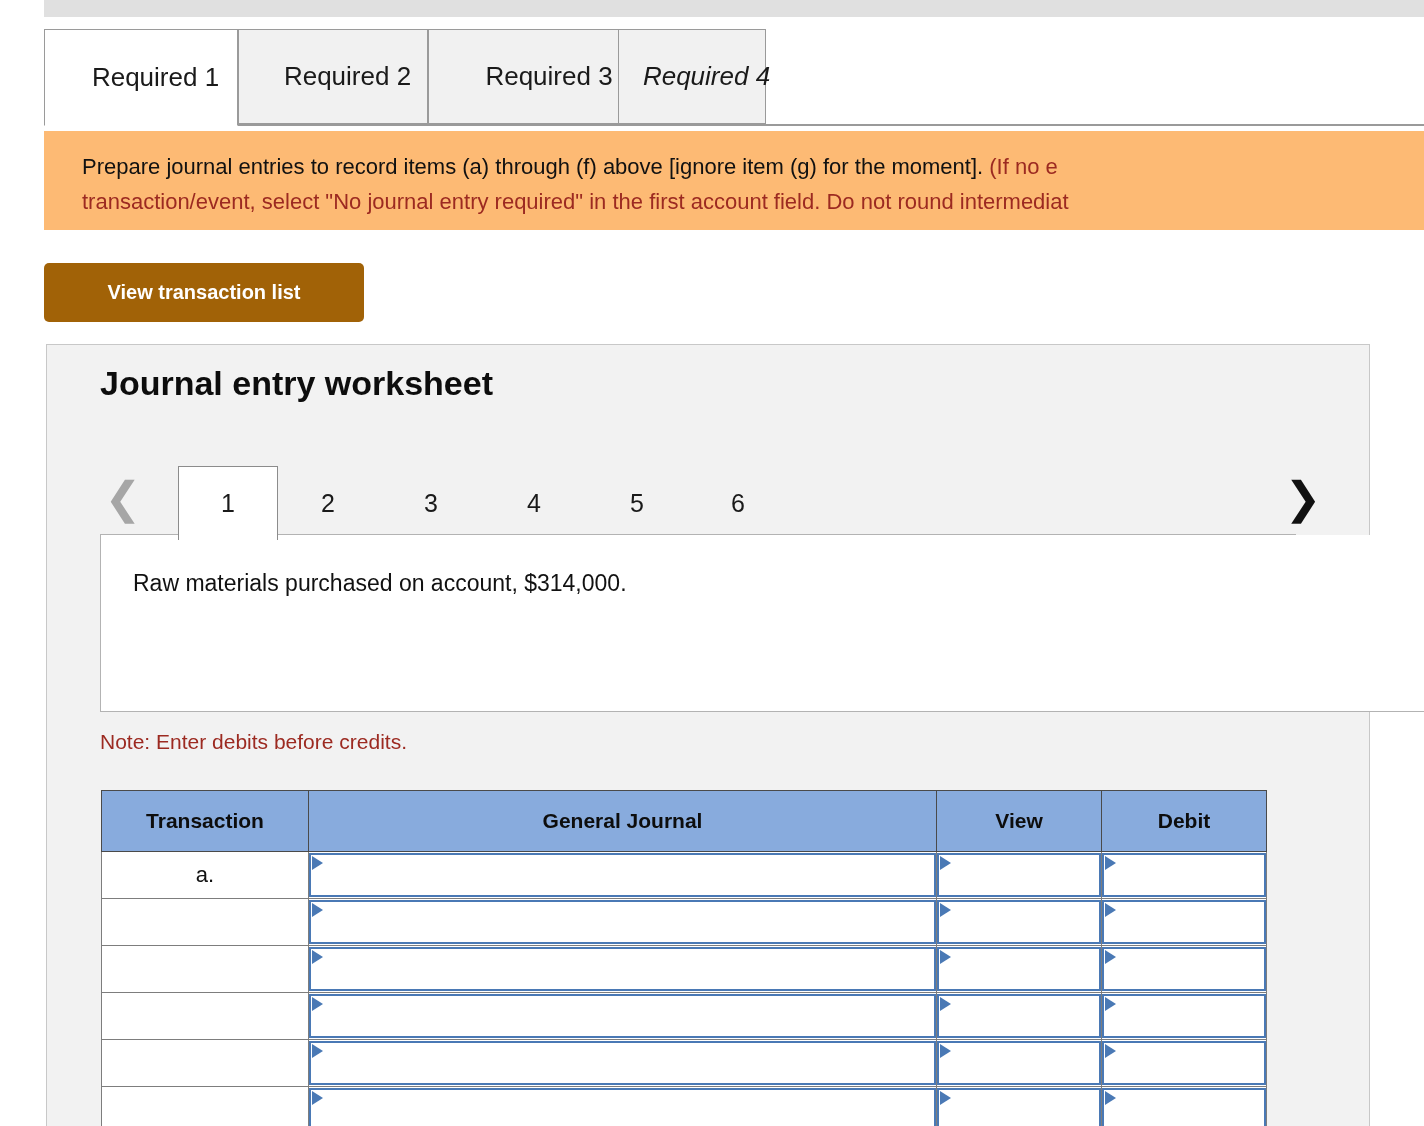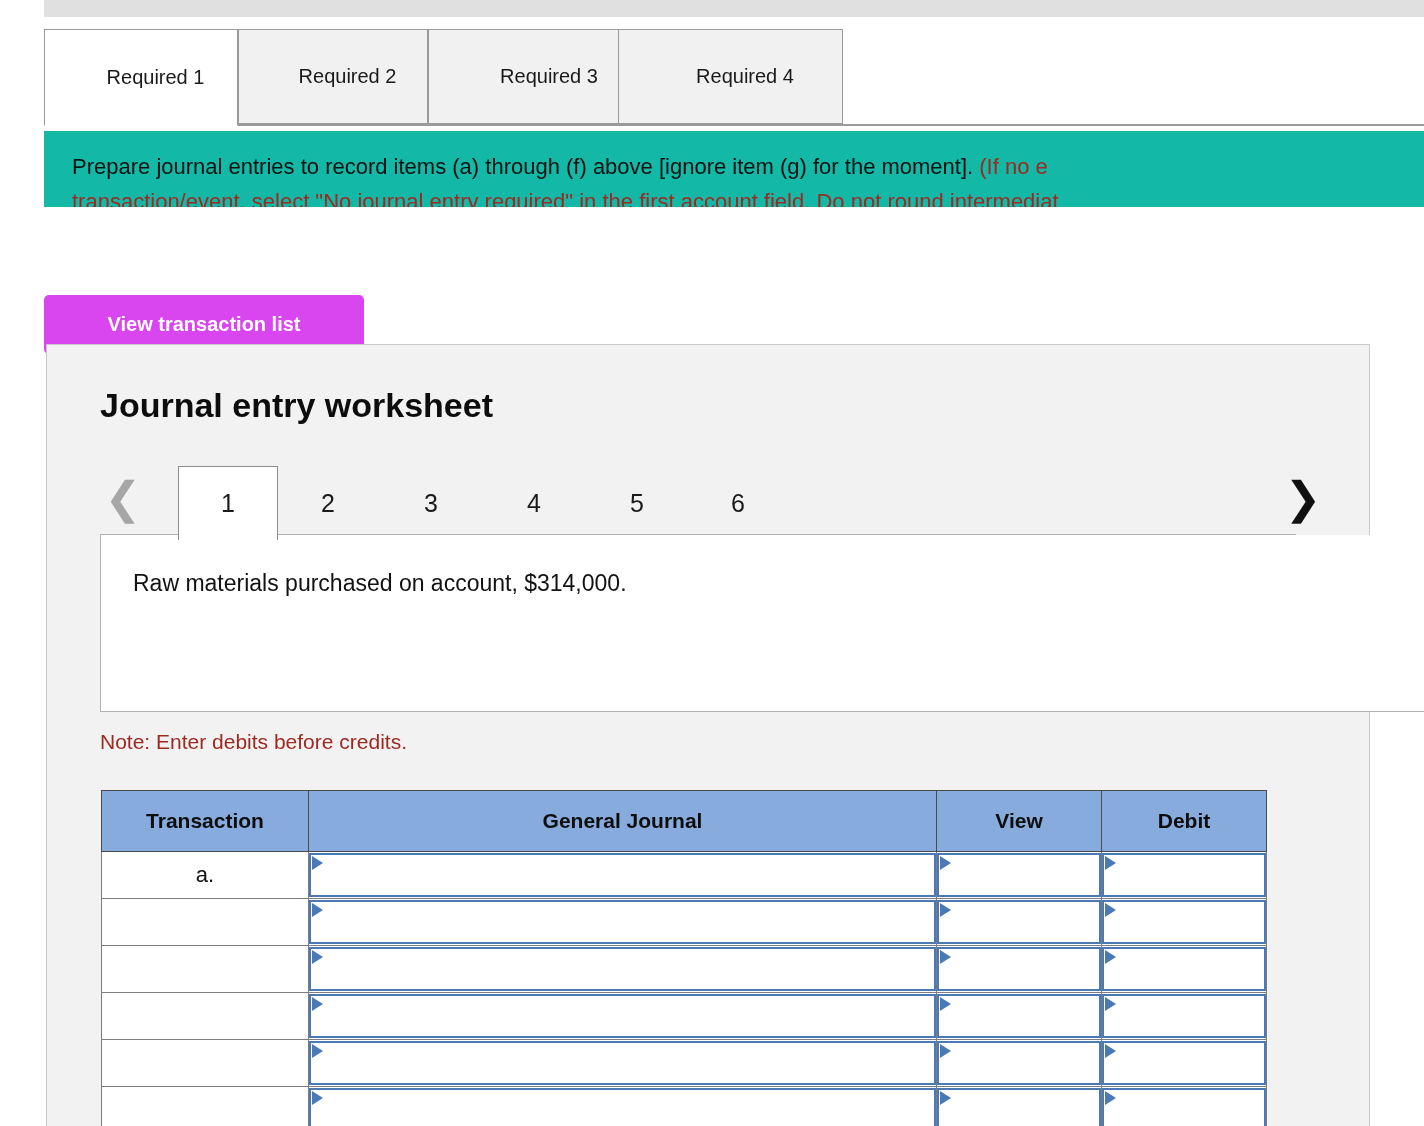--- a/index.html
+++ b/index.html
@@ -37,21 +37,21 @@
   .req-tab {
     position: absolute;
     top: 0;
     height: 95px;
     box-sizing: border-box;
     border: 1px solid #9a9a9a;
     background: #f1f1f1;
     display: flex;
     align-items: center;
     justify-content: center;
-    font-size: 20px;
+    font-size: 26px;
     color: #1a1a1a;
     white-space: nowrap;
     padding-left: 29px;
   }
   .req-tab.active {
     background: #ffffff;
     border-bottom: 1px solid #ffffff;
     height: 97px;
     z-index: 3;
   }
@@ -63,66 +63,65 @@
     height: 2px;
     background: #9a9a9a;
   }
 
   
   .banner {
     position: absolute;
     left: 44px;
     top: 131px;
     width: 1380px;
-    height: 76px;
-    background: #14b8a6;
-    box-sizing: border-box;
-    padding: 18px 0 0 28px;
+    height: 99px;
+    background: #fdba74;
+    box-sizing: border-box;
+    padding: 18px 0 0 38px;
     font-size: 22px;
     line-height: 35px;
     color: #111111;
     overflow: hidden;
     white-space: nowrap;
   }
   .banner .red { color: #9c2a21; }
 
   
   .view-btn {
     position: absolute;
     left: 44px;
     top: 263px;
     width: 320px;
     height: 59px;
-    background: #d946ef;
+    background: #a16207;
     border: none;
     border-radius: 5px;
     color: #ffffff;
     font-family: "Liberation Sans", sans-serif;
     font-size: 20px;
     font-weight: bold;
     cursor: pointer;
     padding: 0;
-    margin-top: 32px;
   }
 
   
   .panel {
     position: absolute;
     left: 46px;
     top: 344px;
     width: 1324px;
     height: 790px;
     background: #f2f2f2;
     border: 1px solid #c8c8c8;
     box-sizing: border-box;
   }
   .panel-title {
     position: absolute;
     left: 100px;
-    top: 386px;
+    top: 364px;
     font-size: 34px;
     font-weight: bold;
     color: #0d0d0d;
   }
 
   
   .wtabs {
     position: absolute;
     left: 100px;
     top: 460px;
@@ -266,21 +265,21 @@
     <div id="req-tab-host">
         <div class="req-tab active" style="left: 0px; width: 194px;">
           <span>Required 1</span>
         </div>
         <div class="req-tab" style="left: 194px; width: 190px; text-align: right;">
           <span>Required 2</span>
         </div>
         <div class="req-tab" style="left: 384px; width: 213px;">
           <span>Required 3</span>
         </div>
-        <div class="req-tab" style="left: 574px; width: 225px;">
+        <div class="req-tab" style="left: 574px; width: 148px; font-style: italic;">
           <span>Required 4</span>
         </div>
       </div>
   </div>
 
   <div class="banner">
     <div><span>Prepare journal entries to record items (a) through (f) above [ignore item (g) for the moment]. </span><span class="red">(If no e</span></div>
     <div class="red">transaction/event, select "No journal entry required" in the first account field. Do not round intermediat</div>
   </div>
 

